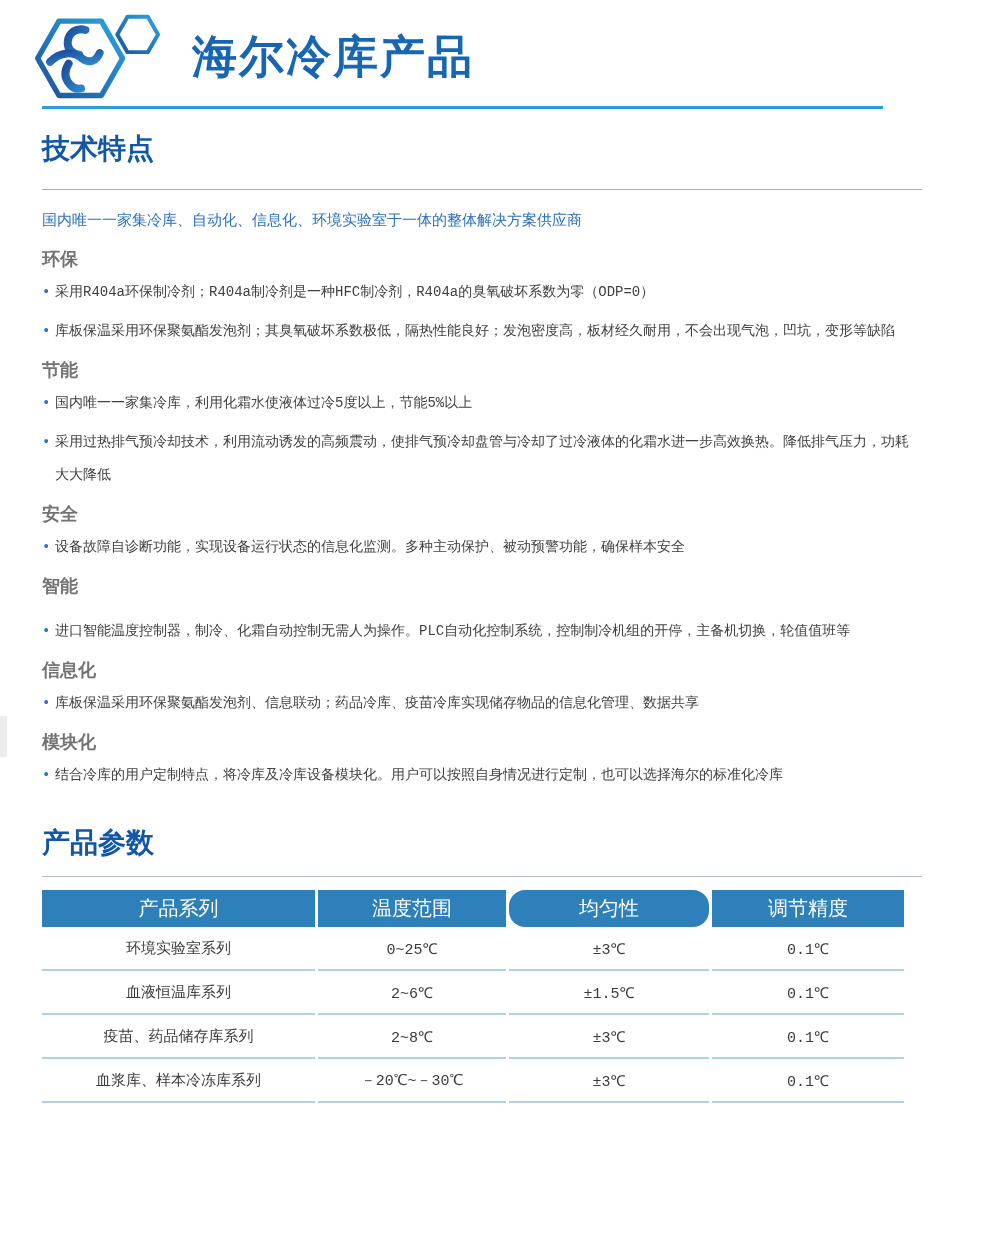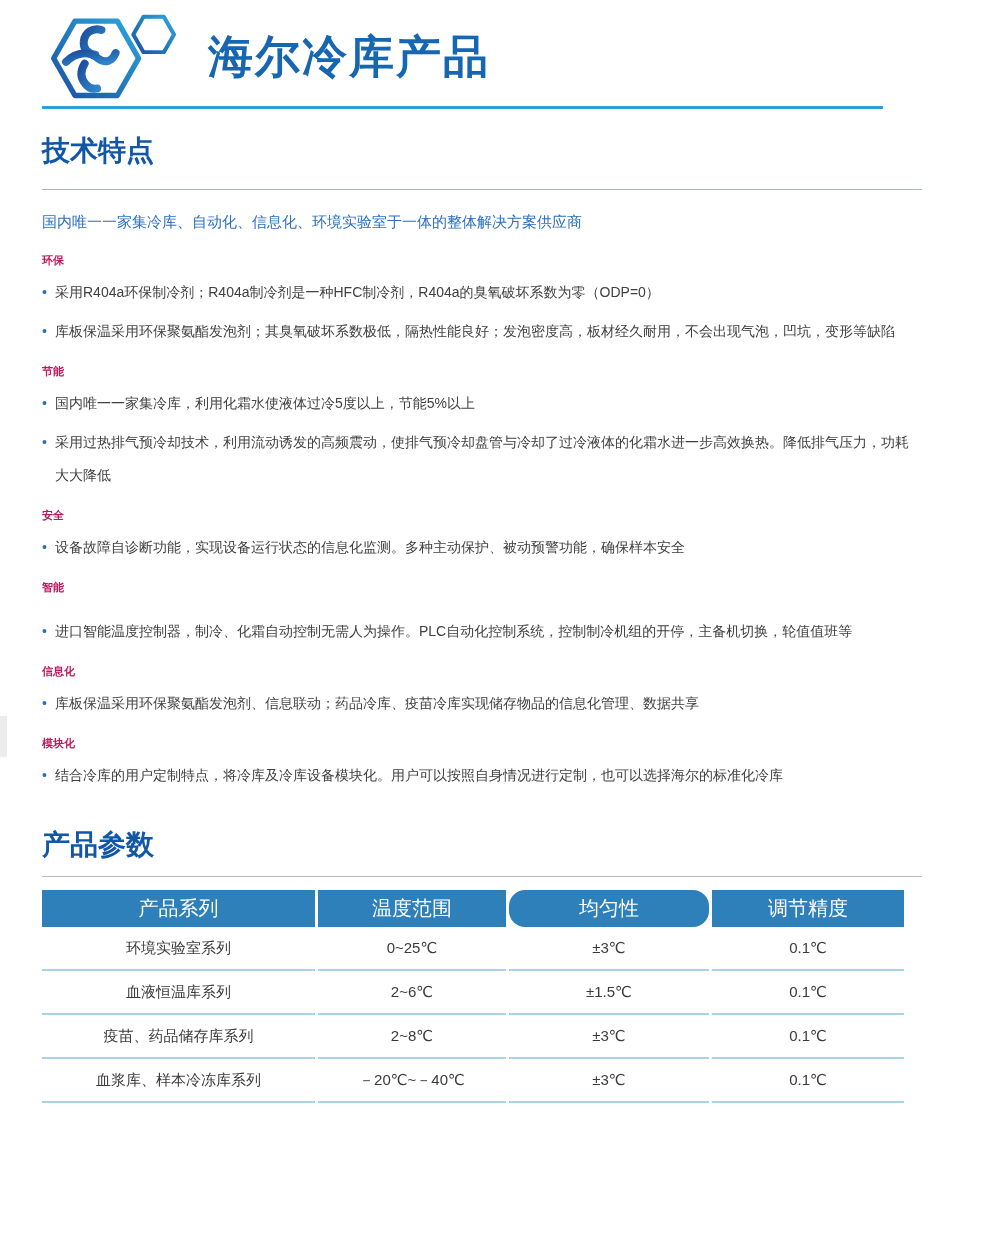--- a/index.html
+++ b/index.html
@@ -6,49 +6,49 @@
   html, body { background: #ffffff; }
   body {
     width: 990px; height: 1239px;
     position: relative;
     font-family: "Liberation Sans", "DejaVu Sans", sans-serif;
     overflow: hidden;
   }
   .page { position: relative; width: 990px; height: 1239px; }
 
   
-  .header { display: flex; align-items: center; padding: 8px 0 0 34px; height: 106px; }
+  .header { display: flex; align-items: center; padding: 8px 0 0 18px; height: 106px; }
   .logo { width: 142px; height: 100px; flex: 0 0 auto; }
   .title {
     margin-left: 32px;
     font-size: 45px;
     letter-spacing: 2px;
     color: #1766b2;
     font-weight: 600;
   }
   .header-rule { height: 3px; background: #2aa0d8; width: 841px; margin-left: 42px; }
 
-  .content { padding-left: 42px; padding-right: 68px; }
+  .content { padding-left: 42px; padding-right: 68px; font-family: Liberation Mono, monospace; }
 
   h2.section-title {
     font-size: 28px; line-height: 34px;
     color: #1257a6; font-weight: bold;
     margin-top: 25px;
   }
   .thin-rule { height: 1px; background: #a9b3bd; margin-top: 21px; }
 
   .lead {
     margin-top: 22px;
     font-size: 15px; line-height: 20px;
     color: #2a6fc0;
   }
 
   .group-heading {
-    font-size: 11px; line-height: 20px;
-    color: #be185d; font-weight: bold;
+    font-size: 18px; line-height: 20px;
+    color: #737373; font-weight: bold;
     margin-top: 13px;
   }
   .group-heading.first { margin-top: 18px; }
 
   .bullet {
     position: relative;
     margin-top: 6px;
     padding-left: 13px;
     font-size: 14px; line-height: 33px;
     color: #404040;
@@ -219,21 +219,21 @@
           <td>0.1℃</td>
         </tr>
         <tr>
           <td>疫苗、药品储存库系列</td>
           <td>2~8℃</td>
           <td>±3℃</td>
           <td>0.1℃</td>
         </tr>
         <tr>
           <td>血浆库、样本冷冻库系列</td>
-          <td>－20℃~－40℃</td>
+          <td>－20℃~－30℃</td>
           <td>±3℃</td>
           <td>0.1℃</td>
         </tr>
       </tbody>
     </table>
 
   </div>
 
   <div class="edge-artifact"></div>
 </div>

